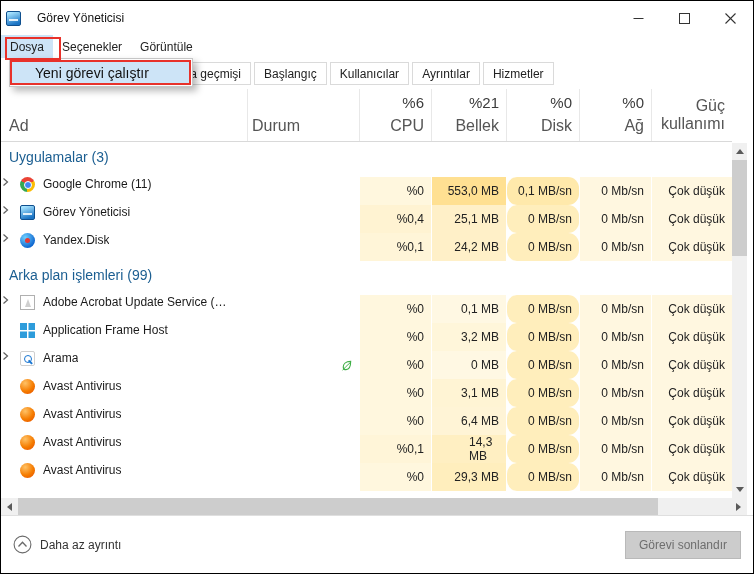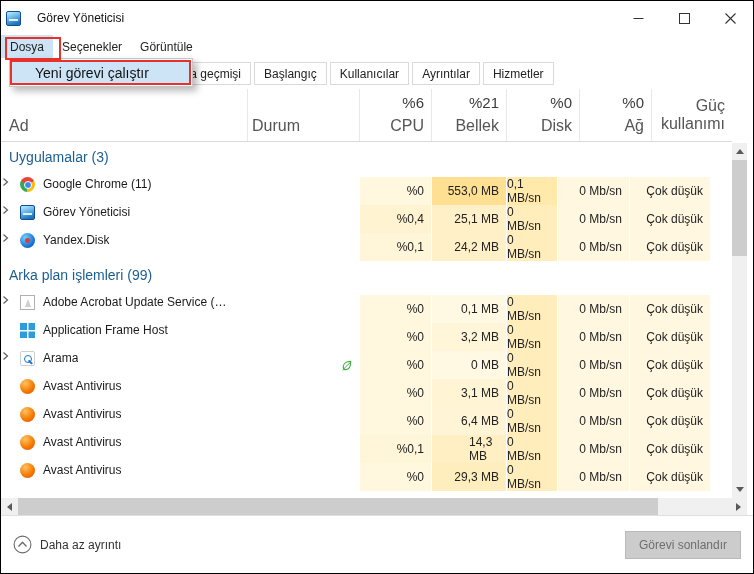--- a/index.html
+++ b/index.html
@@ -40,21 +40,21 @@
   .section-row { height: 34px; display: flex; align-items: center; padding: 0 0 7px 8px; }
   .section-label { font-size: 14px; color: var(--section-color, #1b5e91); }
   .prow { display: flex; height: 28px; align-items: stretch; }
   .c-name { width: 246px; display: flex; align-items: flex-start; }
   .expander { width: 14px; display: flex; align-items: center; flex: none; }
   .app-icon { width: 15px; height: 15px; margin: 0 8px 0 5px; flex: none; position: relative; }
   .pname { font-size: 12px; color: #1a1a1a; white-space: nowrap; overflow: hidden; }
   .c-status { width: 112px; display: flex; align-items: center; justify-content: flex-end; padding-right: 6px; }
   .leaf { display: flex; align-items: center; }
   .c-num { font-size: 12px; color: #222; display: flex; align-items: center; justify-content: flex-end; padding-right: 7px; border-left: 1px solid #fff; }
-  .c-cpu { width: 72px; } .c-mem { width: 75px; } .c-disk { width: 51px; }
+  .c-cpu { width: 72px; } .c-mem { width: 75px; } .c-disk { width: 73px; border-radius: 11px; }
   .c-net { width: 72px; } .c-power { width: 81px; }
 
   
   .icon-chrome { border-radius: 50%; background: conic-gradient(from 60deg, #fbbc05 0 120deg, #34a853 120deg 240deg, #ea4335 240deg 360deg); }
   .icon-chrome::after { content: ""; position: absolute; inset: 3.5px; border-radius: 50%; background: #4285f4; border: 1.5px solid #fff; }
   .icon-taskmgr { background: linear-gradient(160deg, #a8e4ff 10%, #1b74c4 85%); border: 1px solid #0f4f8e; border-radius: 2px; }
   .icon-taskmgr::after { content: ""; position: absolute; left: 2px; right: 2px; bottom: 4px; height: 2px; background: rgba(255,255,255,.85); }
   .icon-yandex { border-radius: 50%; background: radial-gradient(circle at 35% 30%, #6fd0ff, #0b63ce 75%); }
   .icon-yandex::after { content: ""; position: absolute; left: 5px; top: 5px; width: 5px; height: 5px; border-radius: 50%; background: #e53935; }
   .icon-adobe { background: #fff; border: 1px solid #b0b0b0; }

